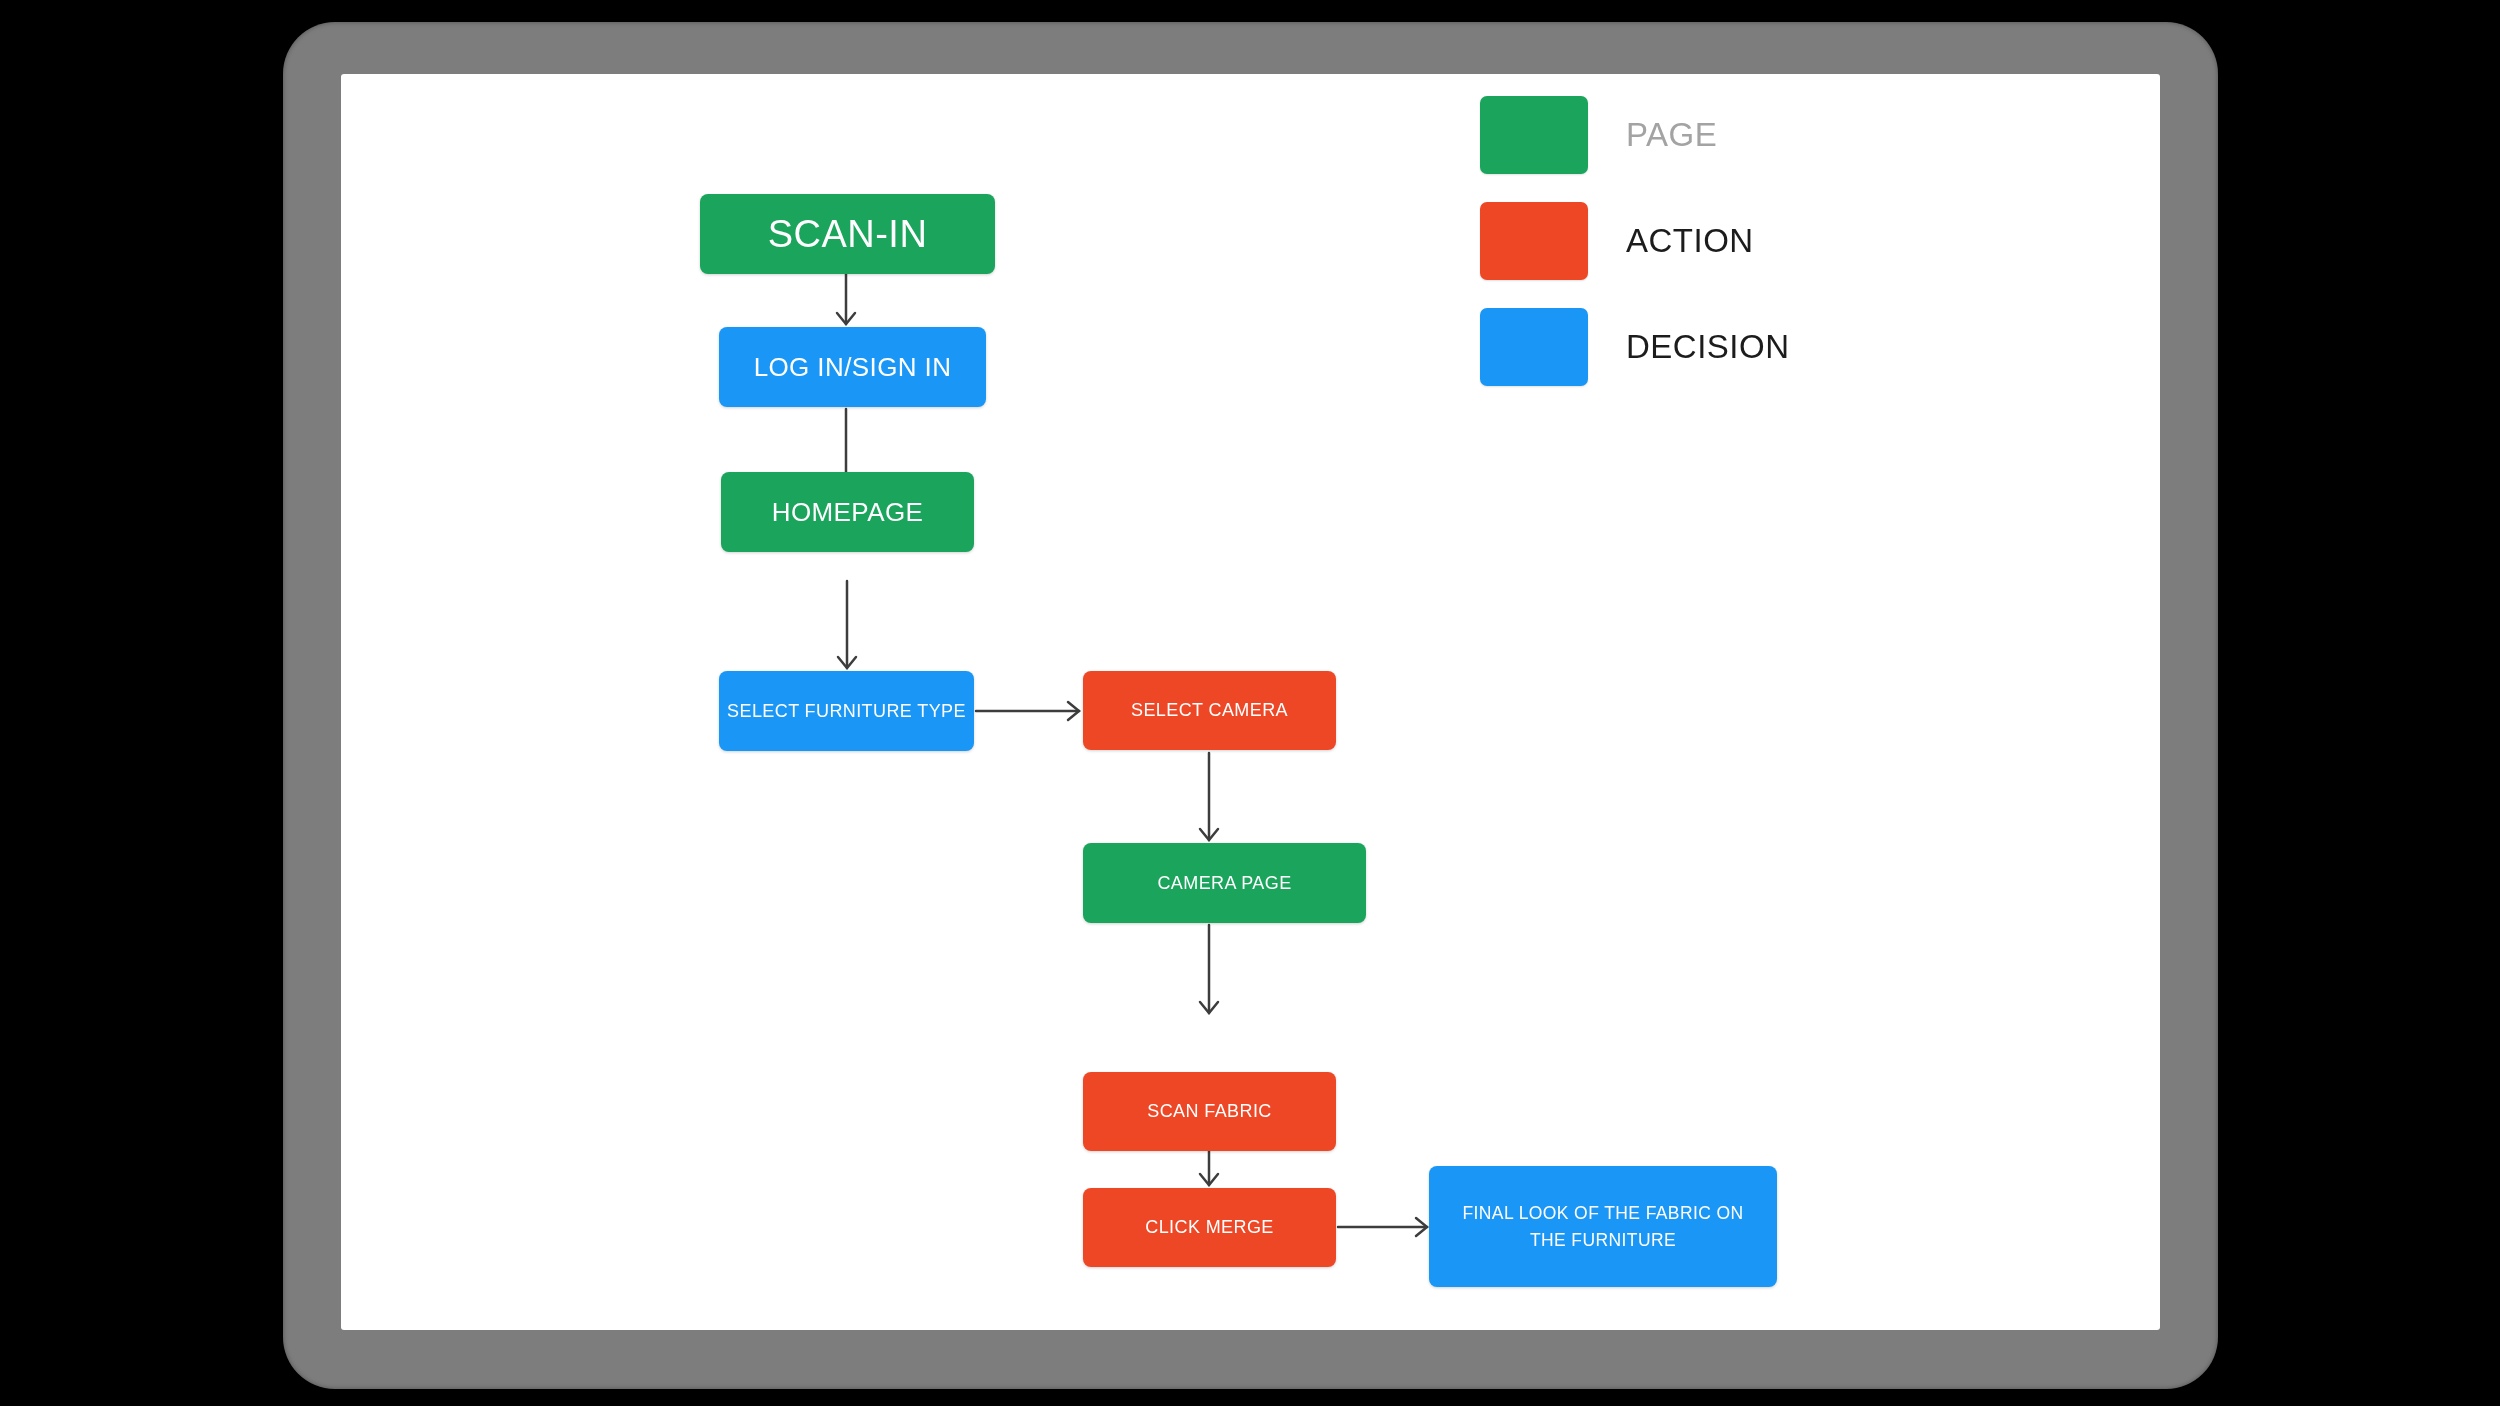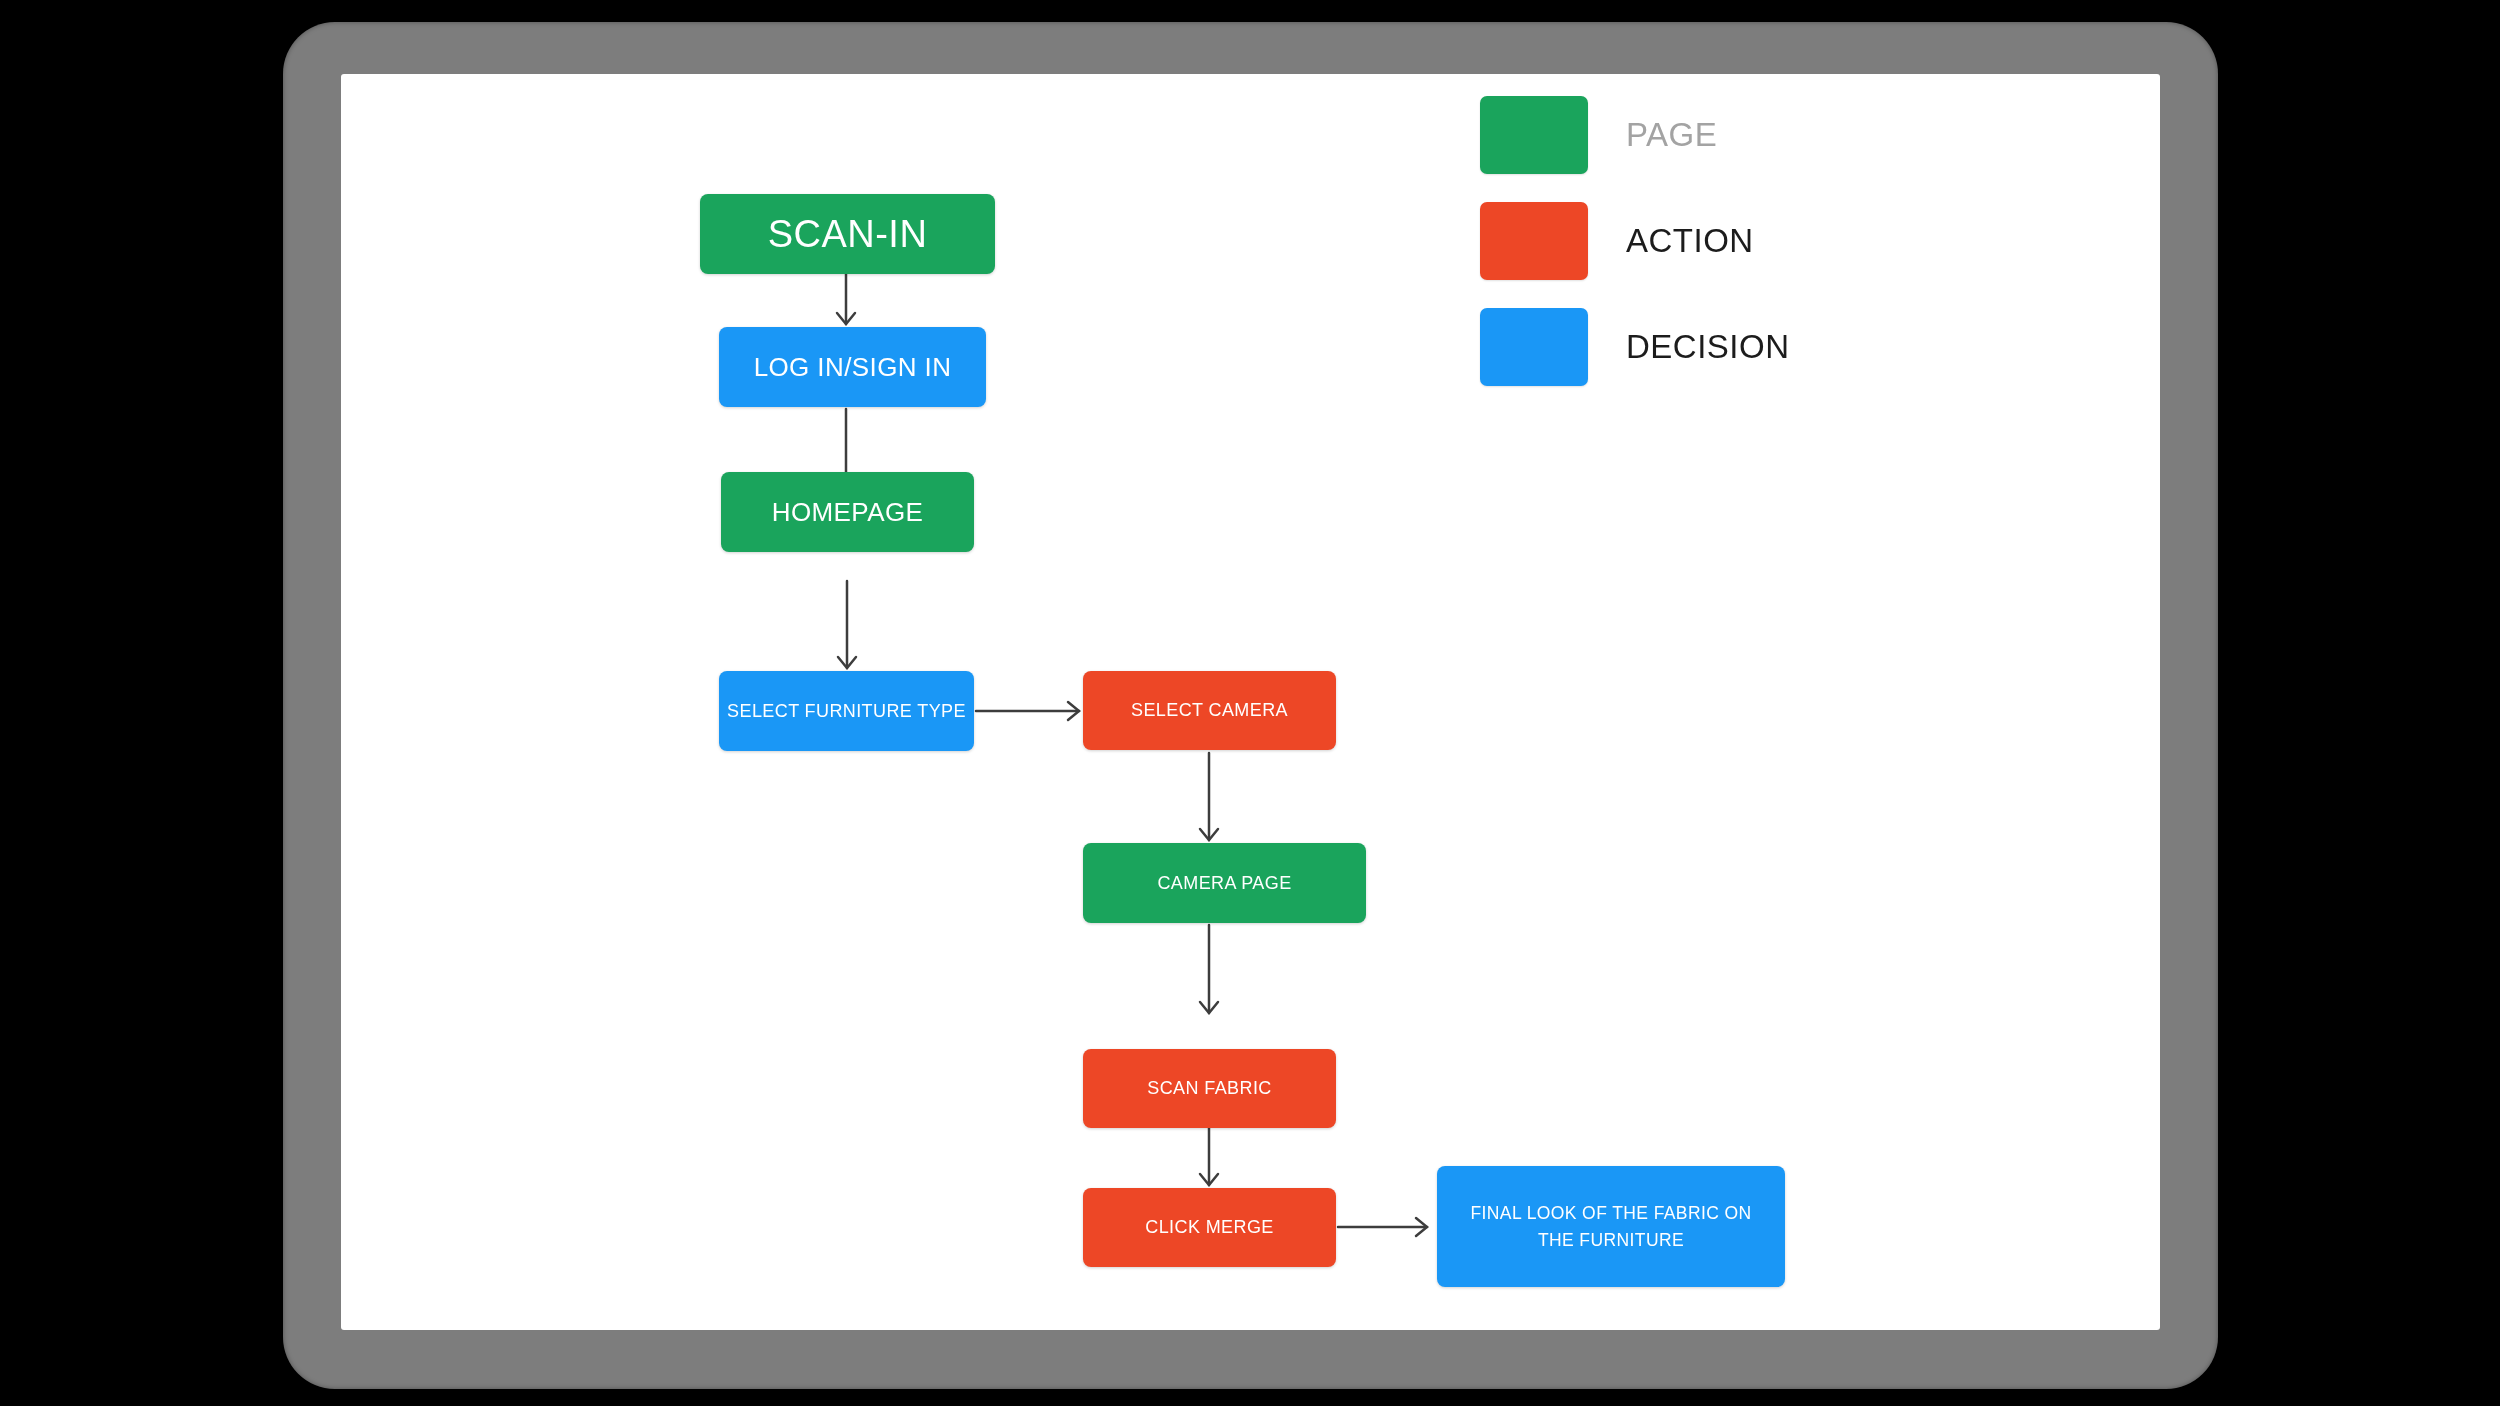--- a/index.html
+++ b/index.html
@@ -50,23 +50,23 @@
     box-shadow: 0 1px 3px rgba(0,0,0,0.18);
     box-sizing: border-box;
     line-height: 1.5;
   }
   .n1 { left: 700px;  top: 154px;  width: 295px; height: 80px;  font-size: 38px; font-weight: 400; letter-spacing: 0.5px; }
   .n2 { left: 719px;  top: 327px;  width: 267px; height: 80px;  font-size: 26px; font-weight: 400; }
   .n3 { left: 721px;  top: 472px;  width: 253px; height: 80px;  font-size: 26px; font-weight: 400; }
   .n4 { left: 719px;  top: 671px;  width: 255px; height: 80px;  font-size: 18px; }
   .n5 { left: 1083px; top: 671px;  width: 253px; height: 79px;  font-size: 18px; }
   .n6 { left: 1083px; top: 843px;  width: 283px; height: 80px;  font-size: 18px; }
-  .n7 { left: 1083px; top: 1049px; width: 253px; height: 79px;  font-size: 18px; }
+  .n7 { left: 1083px; top: 1072px; width: 253px; height: 79px;  font-size: 18px; }
   .n8 { left: 1083px; top: 1188px; width: 253px; height: 79px;  font-size: 18px; }
-  .n9 { left: 1429px; top: 1166px; width: 348px; height: 121px; font-size: 17.5px; padding: 4px 26px; margin-left: 8px; }
+  .n9 { left: 1429px; top: 1166px; width: 348px; height: 121px; font-size: 17.5px; padding: 4px 26px; }
   
   .legend-row {
     position: absolute;
     left: 1480px;
     display: flex;
     align-items: center;
     gap: 38px;
   }
   .lr1 { top: 96px; }
   .lr2 { top: 202px; }

